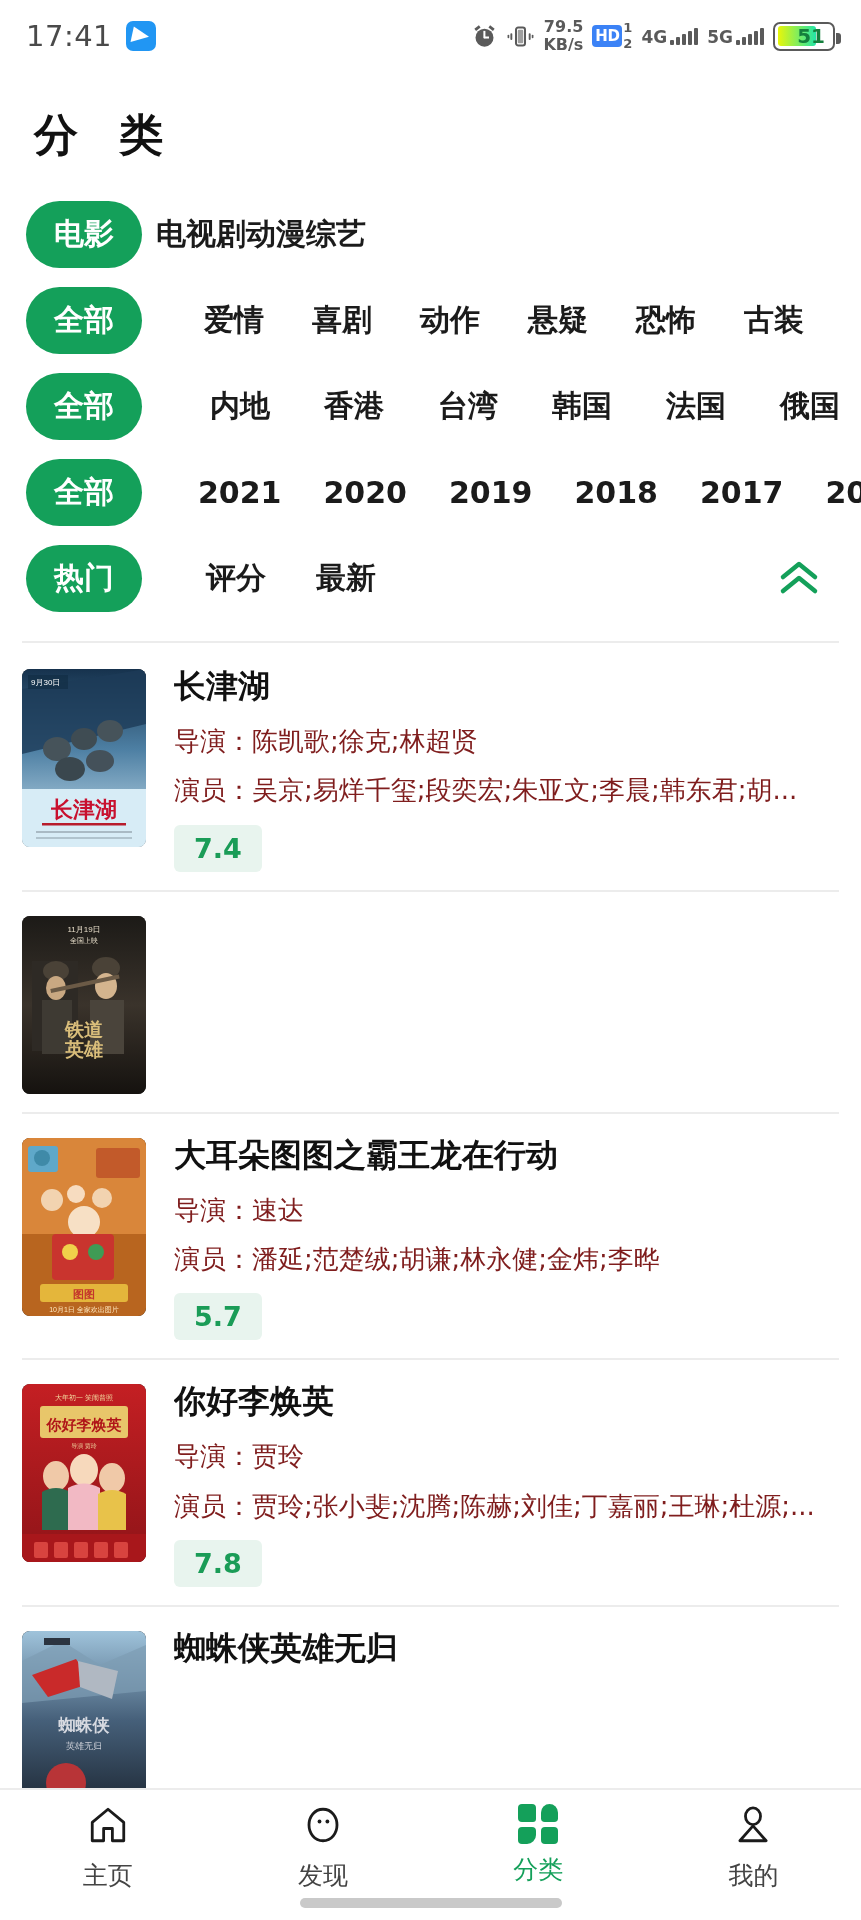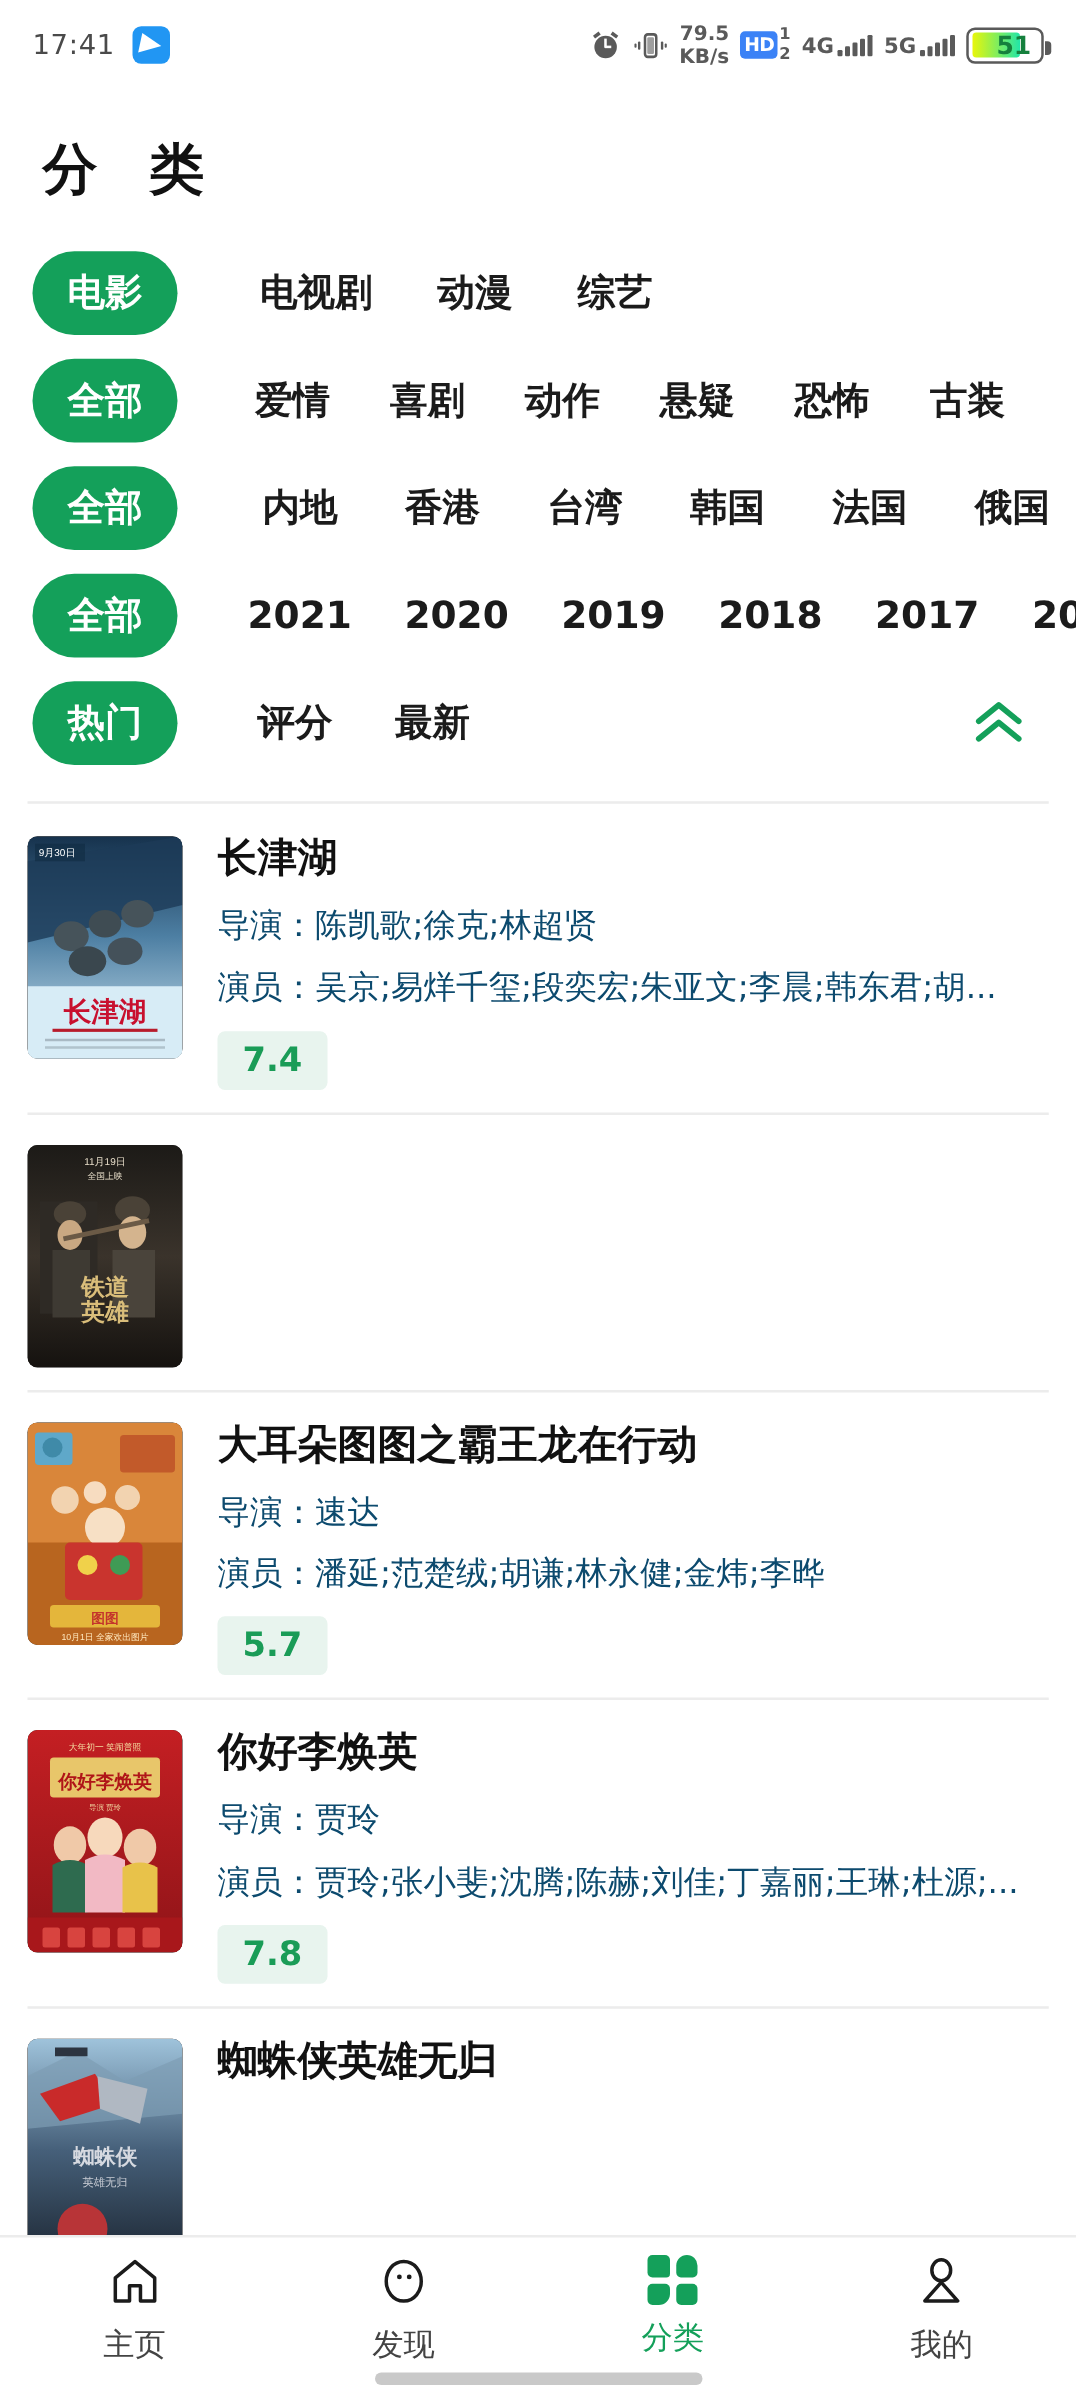--- a/index.html
+++ b/index.html
@@ -10,21 +10,21 @@
     overflow: hidden;
   }
   .phone { position: relative; width: 861px; height: 1920px; background:#fff; }
 
   
   .statusbar {
     height: 72px; display: flex; align-items: center;
     padding: 0 26px; color: #555; font-size: 27px;
   }
   .sb-left { display: flex; align-items: center; gap: 14px; }
-  .sb-time { font-size: 22px; color: #4a4a4a; letter-spacing: .5px; }
+  .sb-time { font-size: 29px; color: #4a4a4a; letter-spacing: .5px; }
   .sb-appicon {
     width: 30px; height: 30px; border-radius: 7px; background: #2196f3;
     position: relative; overflow:hidden;
   }
   .sb-appicon::after{
     content:""; position:absolute; left:6px; top:7px;
     width:0;height:0;border-left:17px solid #fff;
     border-top:7px solid transparent;border-bottom:9px solid transparent;
     transform: rotate(12deg);
   }
@@ -80,21 +80,21 @@
   .chip {
     font-size: 30px; font-weight: 700; color:#1b1b1b;
     padding: 0 0; margin-right: 0;
     flex: 0 0 auto;
   }
   .chip-wrap { flex:0 0 auto; display:flex; align-items:flex-end; justify-content:center; }
   .chip.selected {
     background: #14a05a; color:#fff;
     border-radius: 34px; padding: 13px 28px;
   }
-  .gap-1 > .chip-wrap + .chip-wrap { margin-left: 52px; }
+  .gap-1 > .chip-wrap + .chip-wrap { }
   .gap-2 > .chip-wrap + .chip-wrap { margin-left: 48px; }
   .gap-3 > .chip-wrap + .chip-wrap { margin-left: 54px; }
   .gap-4 > .chip-wrap + .chip-wrap { margin-left: 42px; }
   .gap-5 > .chip-wrap + .chip-wrap { margin-left: 50px; }
   .first-chip { margin-right: 14px; }
   .collapse-btn {
     position: absolute; right: 36px; top: 50%; transform: translateY(-50%);
     width: 52px; height: 48px; display:flex; align-items:center; justify-content:center;
   }
   .divider { height: 2px; background: #ececec; margin: 20px 22px 0 22px; }
@@ -113,21 +113,21 @@
     flex: 0 0 auto; overflow:hidden; position:relative;
     background:#222;
   }
   .poster svg { display:block; width:100%; height:100%; }
   .minfo { padding-left: 28px; flex: 1 1 auto; min-width: 0; }
   .mtitle {
     font-size: 32px; font-weight: 700; color:#111; line-height: 1.1;
     margin-bottom: 22px; white-space: nowrap; overflow: hidden;
   }
   .mmeta {
-    font-size: 26px; color:#0c4a6e; line-height: 1.2;
+    font-size: 26px; color:#7f1d1d; line-height: 1.2;
     margin-bottom: 18px; white-space: nowrap; overflow: hidden;
   }
   .rating {
     display:inline-block; background:#e8f4ee; color:#1a9c57;
     font-size: 27px; font-weight:700; border-radius: 6px;
     padding: 8px 20px;
   }
 
   
   .bottomnav {

